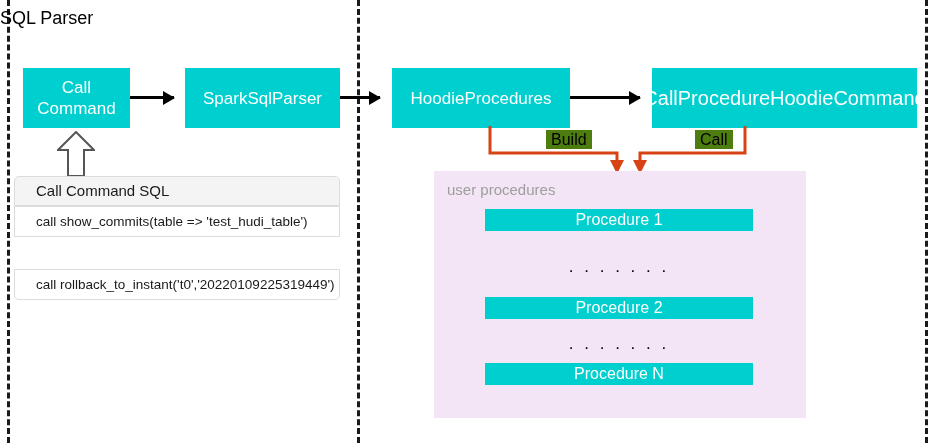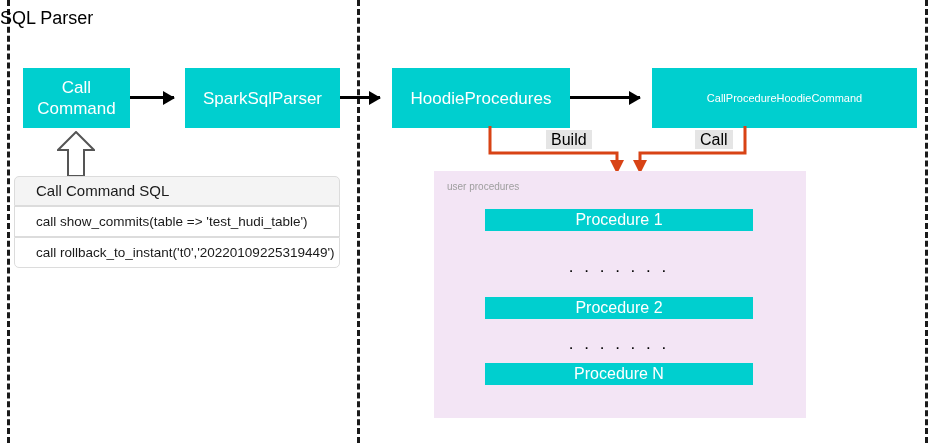--- a/index.html
+++ b/index.html
@@ -54,21 +54,21 @@
     justify-content: center;
     text-align: center;
     font-size: 17px;
     line-height: 21px;
     box-sizing: border-box;
     padding: 0 4px;
   }
   .tealbox.call-command  { left: 23px;  top: 68px; width: 107px; height: 60px; }
   .tealbox.spark-parser  { left: 185px; top: 68px; width: 155px; height: 60px; }
   .tealbox.hoodie-procs  { left: 392px; top: 68px; width: 178px; height: 60px; }
-  .tealbox.call-proc-cmd { left: 652px; top: 68px; width: 265px; height: 60px; font-size: 11px; }
+  .tealbox.call-proc-cmd { left: 652px; top: 68px; width: 265px; height: 60px; font-size: 20px; }
 
   
   .arrow-h {
     position: absolute;
     height: 3px;
     background: #000000;
   }
   .arrow-h::after {
     content: "";
     position: absolute;
@@ -113,56 +113,56 @@
     align-items: center;
     white-space: nowrap;
     overflow: hidden;
   }
   .sql-row.header {
     background: #f4f4f4;
     font-size: 15px;
     height: 30px;
     border-radius: 5px 5px 0 0;
   }
-  .sql-row.last { border-radius: 0 0 5px 5px; }
+  .sql-row.last { border-radius: 0 0 5px 5px; margin-top: 32px; }
 
   
   .orange-svg {
     position: absolute;
     left: 470px;
     top: 126px;
     width: 360px;
     height: 52px;
   }
   .conn-label {
     position: absolute;
     font-size: 16px;
     color: #000000;
-    background: #e5e5e5;
+    background: #4d7c0f;
     padding: 0 5px;
     line-height: 19px;
     white-space: nowrap;
   }
   .conn-label.build { left: 546px; top: 130px; }
   .conn-label.call  { left: 695px; top: 130px; }
 
   
   .proc-panel {
     position: absolute;
     left: 434px;
     top: 171px;
     width: 372px;
     height: 247px;
     background: #f3e5f5;
   }
   .proc-panel-label {
     position: absolute;
     left: 13px;
     top: 10px;
-    font-size: 10px;
+    font-size: 15px;
     color: #9e9e9e;
     white-space: nowrap;
   }
   .proc-box {
     position: absolute;
     left: 51px;
     width: 268px;
     height: 22px;
     background: #00CFCF;
     color: #ffffff;

